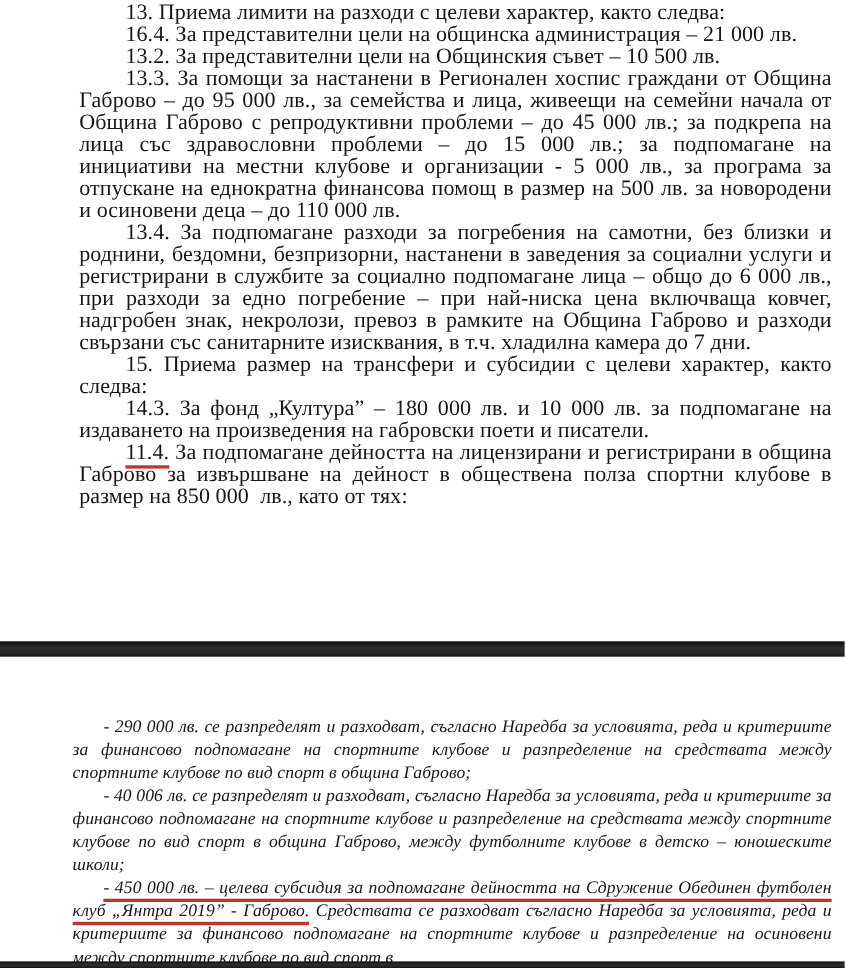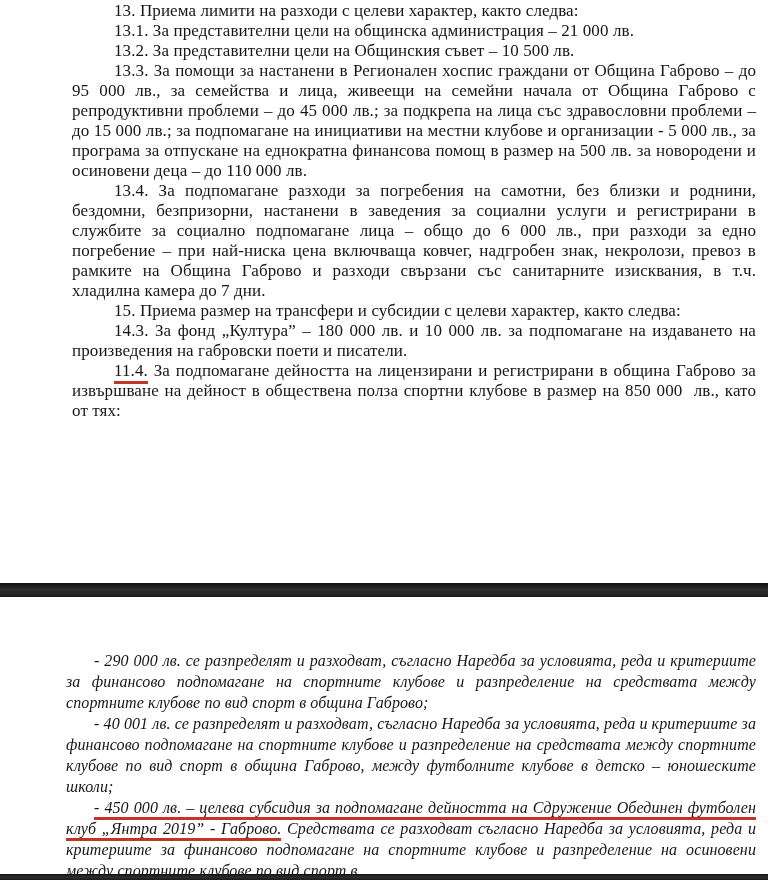--- a/index.html
+++ b/index.html
@@ -24,21 +24,21 @@
     text-align:justify;
     color:var(--text-ink);
     letter-spacing:0.1px;
   }
   .page-text p{
     margin:0;
     padding:0;
   }
   .p1{
     left:72px;top:1px;width:684px;
-    font-size:17px;
+    font-size:20px;
     line-height:20px;
   }
   .p1 p{text-indent:42px;}
   .p2{
     left:66px;top:650px;width:690px;
     font-size:16px;
     line-height:21px;
     font-style:italic;
   }
   .p2 p{text-indent:28px;}
@@ -54,32 +54,32 @@
   .separator.mid{top:583px;height:14px;}
   .separator.bottom{top:874px;height:6px;}
 </style>
 </head>
 <body>
 
 <div class="viewer">
 
   <section class="page-text p1">
     <p>13. Приема лимити на разходи с целеви характер, както следва:</p>
-    <p>13.1. За представителни цели на общинска администрация – 21 000 лв.</p>
+    <p>16.4. За представителни цели на общинска администрация – 21 000 лв.</p>
     <p>13.2. За представителни цели на Общинския съвет – 10 500 лв.</p>
     <p>13.3. За помощи за настанени в Регионален хоспис граждани от Община Габрово – до 95 000 лв., за семейства и лица, живеещи на семейни начала от Община Габрово с репродуктивни проблеми – до 45 000 лв.; за подкрепа на лица със здравословни проблеми – до 15 000 лв.; за подпомагане на инициативи на местни клубове и организации - 5 000 лв., за програма за отпускане на еднократна финансова помощ в размер на 500 лв. за новородени и осиновени деца – до 110 000 лв.</p>
     <p>13.4. За подпомагане разходи за погребения на самотни, без близки и роднини, бездомни, безпризорни, настанени в заведения за социални услуги и регистрирани в службите за социално подпомагане лица – общо до 6 000 лв., при разходи за едно погребение – при най-ниска цена включваща ковчег, надгробен знак, некролози, превоз в рамките на Община Габрово и разходи свързани със санитарните изисквания, в т.ч. хладилна камера до 7 дни.</p>
     <p>15. Приема размер на трансфери и субсидии с целеви характер, както следва:</p>
     <p>14.3. За фонд „Култура” – 180 000 лв. и 10 000 лв. за подпомагане на издаването на произведения на габровски поети и писатели.</p>
     <p><span class="red-u">11.4.</span><span> За подпомагане дейността на лицензирани и регистрирани в община Габрово за извършване на дейност в обществена полза спортни клубове в размер на 850 000&nbsp; лв., като от тях:</span></p>
   </section>
 
   <div class="separator mid"></div>
 
   <section class="page-text p2">
     <p>- 290 000 лв. се разпределят и разходват, съгласно Наредба за условията, реда и критериите за финансово подпомагане на спортните клубове и разпределение на средствата между спортните клубове по вид спорт в община Габрово;</p>
-    <p>- 40 001 лв. се разпределят и разходват, съгласно Наредба за условията, реда и критериите за финансово подпомагане на спортните клубове и разпределение на средствата между спортните клубове по вид спорт в община Габрово, между футболните клубове в детско – юношеските школи;</p>
+    <p>- 40 006 лв. се разпределят и разходват, съгласно Наредба за условията, реда и критериите за финансово подпомагане на спортните клубове и разпределение на средствата между спортните клубове по вид спорт в община Габрово, между футболните клубове в детско – юношеските школи;</p>
     <p><span class="red-u">- 450 000 лв. – целева субсидия за подпомагане дейността на Сдружение Обединен футболен клуб „Янтра 2019” - Габрово.</span><span> Средствата се разходват съгласно Наредба за условията, реда и критериите за финансово подпомагане на спортните клубове и разпределение на осиновени между спортните клубове по вид спорт в</span></p>
   </section>
 
   <div class="separator bottom"></div>
 
 </div>
 
 </body></html>

